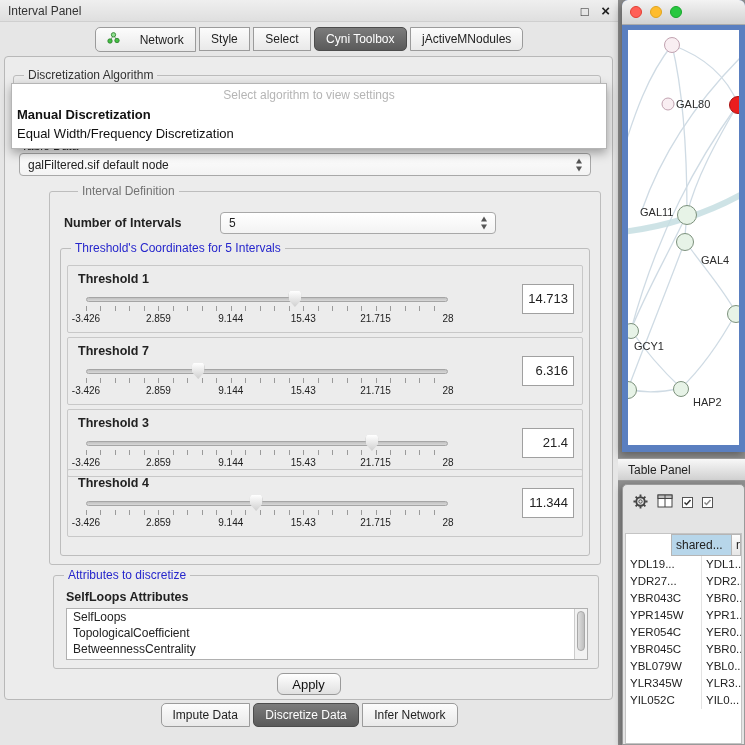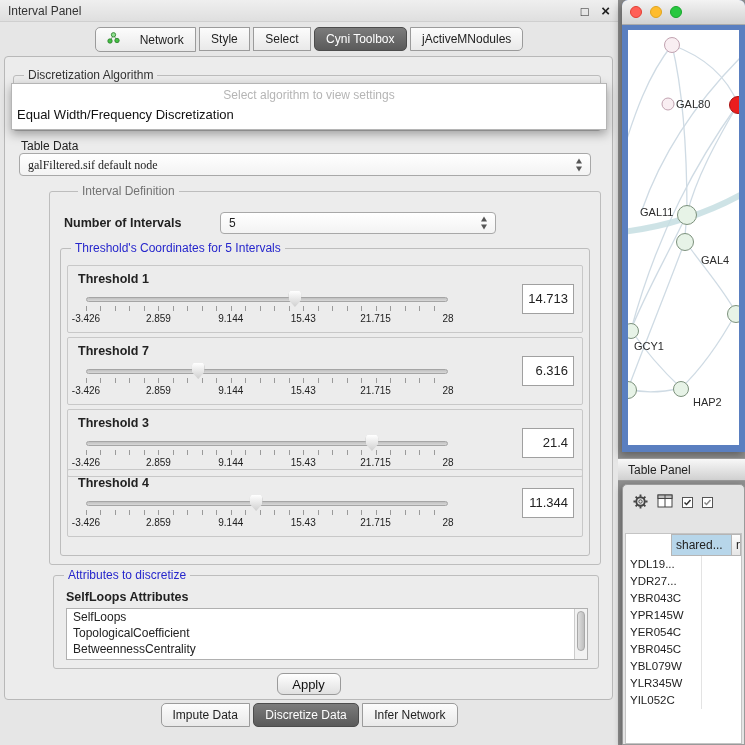--- a/index.html
+++ b/index.html
@@ -47,21 +47,21 @@
   .dropdown-overlay{position:absolute;left:6px;top:26px;width:596px;z-index:5;background:#fff;
                     border:1px solid #b5b5b5;box-shadow:0 4px 10px rgba(0,0,0,.35);padding-bottom:5px;}
   .dd-placeholder{text-align:center;color:#b5b5b5;font-size:12px;padding:4px 0 3px;}
   .dd-option{font-size:13px;padding:2px 5px;color:#111;cursor:default;}
 
   .td-label{position:absolute;left:16px;top:82px;font-size:12px;}
   .combo{position:absolute;background:linear-gradient(#ffffff,#f3f3f3);border:1px solid #a8a8a8;
          border-radius:4px;font-size:12px;cursor:default;}
   .combo .combo-text{position:absolute;left:8px;top:0;right:20px;line-height:21px;overflow:hidden;white-space:nowrap;}
   .table-data-combo{left:14px;top:96px;width:572px;height:23px;}
-  .table-data-combo .combo-text{line-height:23px;font-family:Liberation Serif, serif;}
+  .table-data-combo .combo-text{line-height:23px;}
   .spinner{position:absolute;right:4px;top:50%;transform:translateY(-50%);width:14px;
            display:flex;flex-direction:column;align-items:center;}
   .spin-up{width:0;height:0;border-left:3.5px solid transparent;border-right:3.5px solid transparent;
            border-bottom:5px solid #555;margin-bottom:3px;}
   .spin-down{width:0;height:0;border-left:3.5px solid transparent;border-right:3.5px solid transparent;
              border-top:5px solid #555;}
 
   .interval-group{left:44px;top:134px;width:552px;height:374px;}
   .noi-label{position:absolute;left:14px;top:24px;font-size:12.5px;}
   .noi-combo{left:170px;top:20px;width:276px;height:22px;}
@@ -119,21 +119,21 @@
                 box-shadow:-2px 2px 6px rgba(0,0,0,.3);}
   .tp-toolbar{position:absolute;left:0;top:4px;width:100%;height:28px;display:flex;align-items:center;
               gap:9px;padding-left:10px;}
   .tp-table{position:absolute;left:2px;right:2px;top:48px;bottom:0;background:#fff;border:1px solid #c4c4c4;}
   .tp-header-row{display:flex;height:22px;}
   .tp-hcell{font-size:12px;line-height:20px;padding:0 4px;border:1px solid #b5b5b5;
             background:linear-gradient(#fdfdfd,#e6e6e6);overflow:hidden;white-space:nowrap;margin-left:45px;}
   .tp-hcell.sel{background:#b7d6ea;}
   .tp-hcell.c1{width:76px;}
   .tp-hcell.c2{flex:1;margin-left:-1px;}
-  .tp-row{display:flex;height:17px;flex-direction:column;}
+  .tp-row{display:flex;height:17px;}
   .tp-cell{font-size:11.5px;line-height:17px;padding:0 4px;overflow:hidden;white-space:nowrap;}
   .tp-cell.c1{width:76px;border-right:1px solid #e3e3e3;}
   .tp-cell.c2{flex:1;}
 </style>
 </head>
 <body>
 
 <div class="screen">
 
   <div class="control-panel">
@@ -179,20 +179,21 @@
       </div>
       <div class="combo-fragment">
         <span class="spinner">
           <span class="spin-up"></span>
             <span class="spin-down"></span>
         </span>
       </div>
 
       <div class="dropdown-overlay">
         <div class="dd-placeholder">Select algorithm to view settings</div>
+        <div class="dd-option bold">Manual Discretization</div>
         <div class="dd-option">Equal Width/Frequency Discretization</div>
       </div>
 
       <div class="td-label">Table Data</div>
       <div class="combo table-data-combo">
         <span class="combo-text">galFiltered.sif default node</span>
         <span class="spinner">
           <span class="spin-up"></span>
             <span class="spin-down"></span>
         </span>

